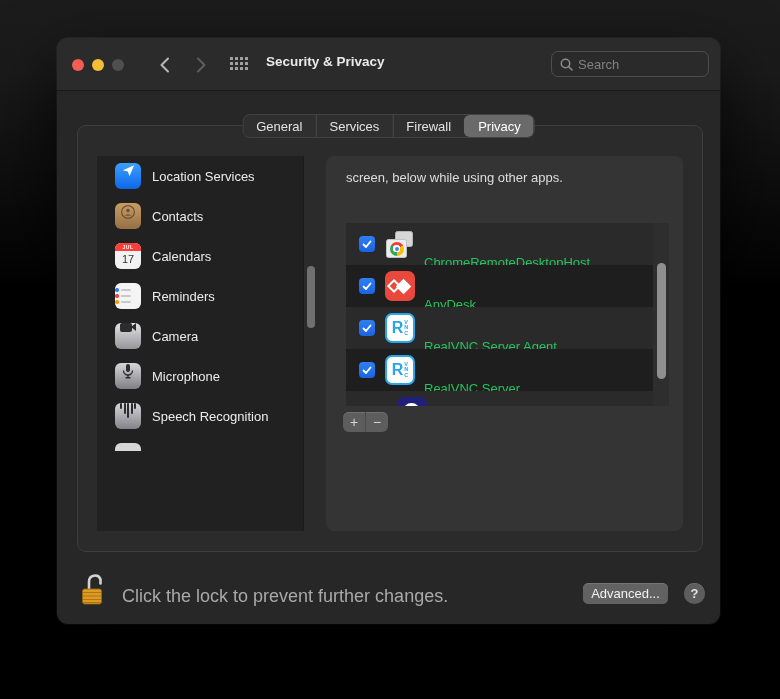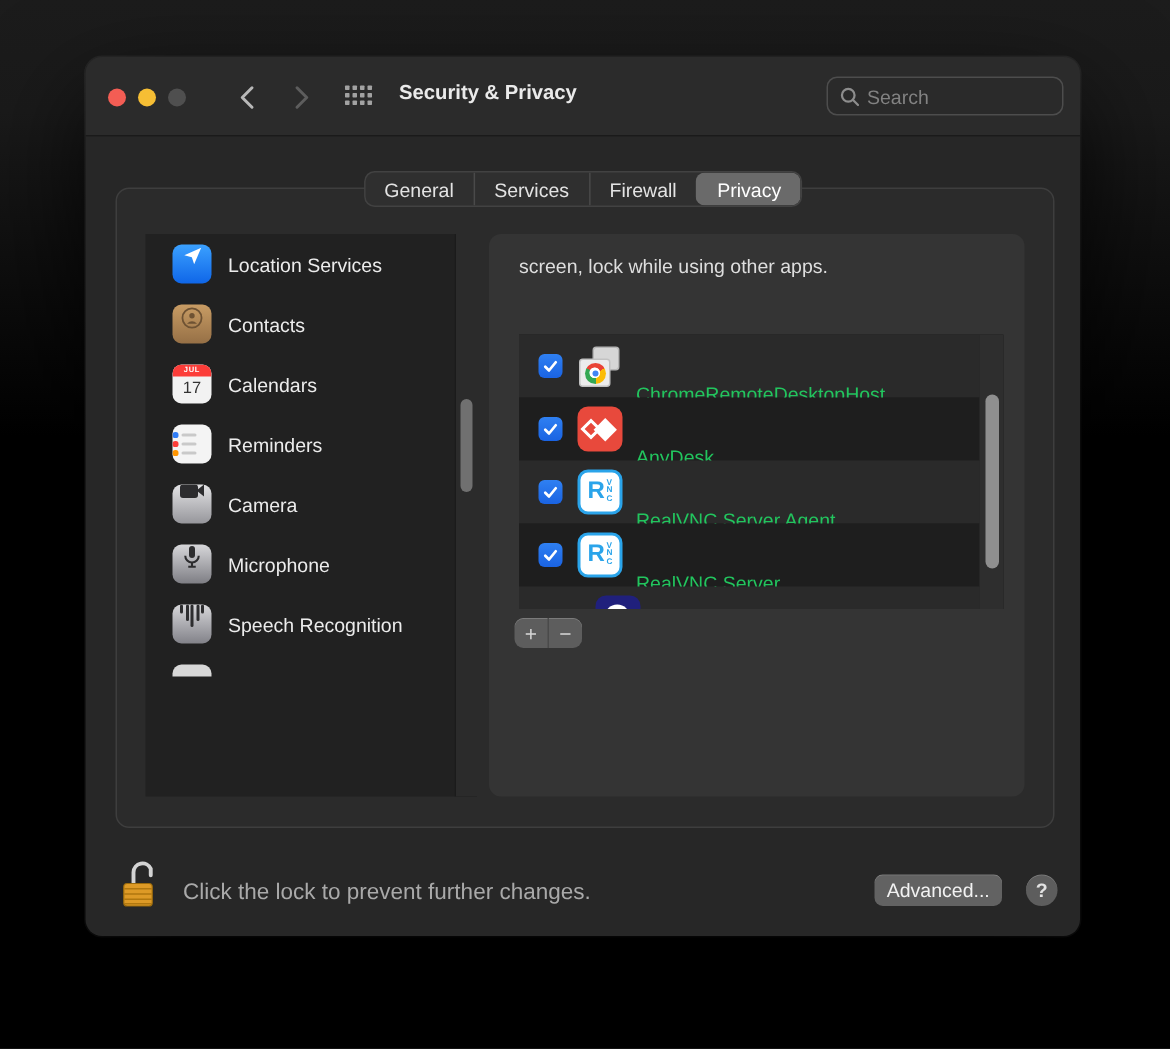--- a/index.html
+++ b/index.html
@@ -139,21 +139,21 @@
 
   .plusminus { position:absolute; left:17px; top:256px; height:20px; display:flex; align-items:stretch;
                background:#5d5d5d; border-radius:6px; overflow:hidden;
                box-shadow:inset 0 0.5px 0 rgba(255,255,255,.25); }
   .pm-btn { width:22px; background:none; border:none; color:#d6d6d6; font-size:14px; line-height:18px;
             font-family:"Liberation Sans", sans-serif; }
   .pm-div { width:1px; background:#4a4a4a; }
 
   
   .lock { position:absolute; left:22px; top:533px; }
-  .lock-text { position:absolute; left:65px; top:548px; font-size:15px; color:#a9a9a9; }
+  .lock-text { position:absolute; left:65px; top:548px; font-size:18px; color:#a9a9a9; }
   .adv-btn { position:absolute; left:526px; top:545px; width:85px; height:21px; background:#626262;
              border:none; border-radius:5.5px; color:#f2f2f2; font-size:13px;
              font-family:"Liberation Sans", sans-serif; box-shadow:inset 0 0.5px 0 rgba(255,255,255,.25); }
   .help-btn { position:absolute; left:627px; top:545px; width:21px; height:21px; border-radius:50%;
               background:#5d5d5d; border:none; color:#e2e2e2; font-size:13px; font-weight:700;
               font-family:"Liberation Sans", sans-serif; box-shadow:inset 0 0.5px 0 rgba(255,255,255,.25); }
 </style>
 </head>
 <body>
 
@@ -275,21 +275,21 @@
         <div class="s-item">
           <span class="s-icon ic-partial"></span>
         </div>
         <div class="s-rail">
           <div class="s-thumb"></div>
         </div>
       </div>
 
       <div class="panel">
         <div class="desc">
-          <div>screen, lock while using other apps.</div>
+          <div>screen, below while using other apps.</div>
         </div>
 
         <div class="applist">
           <div class="row odd">
             <span class="cbx">
               <svg width="10" height="9" viewBox="0 0 10 9">
                   <path d="M1.5 4.5 L4 7 L8.5 1.5" fill="none" stroke="#fff" stroke-width="1.8" stroke-linecap="round" stroke-linejoin="round"></path>
                 </svg>
             </span>
             <span class="a-icon">

